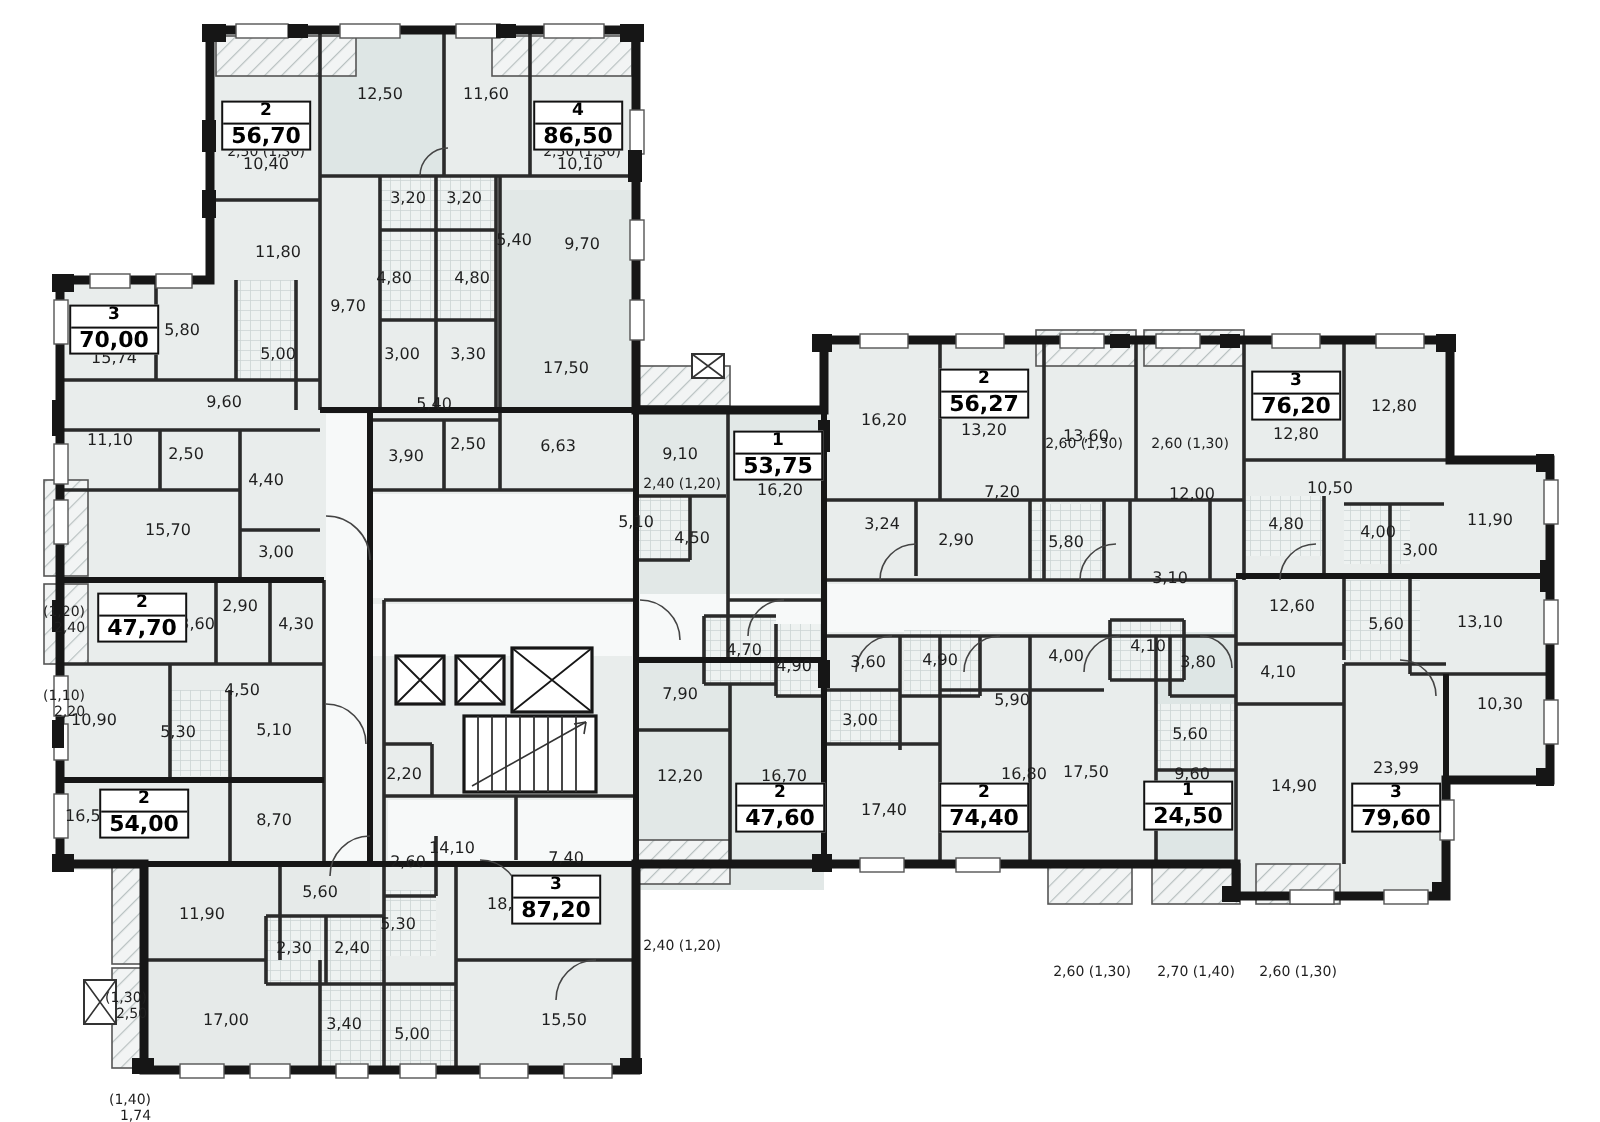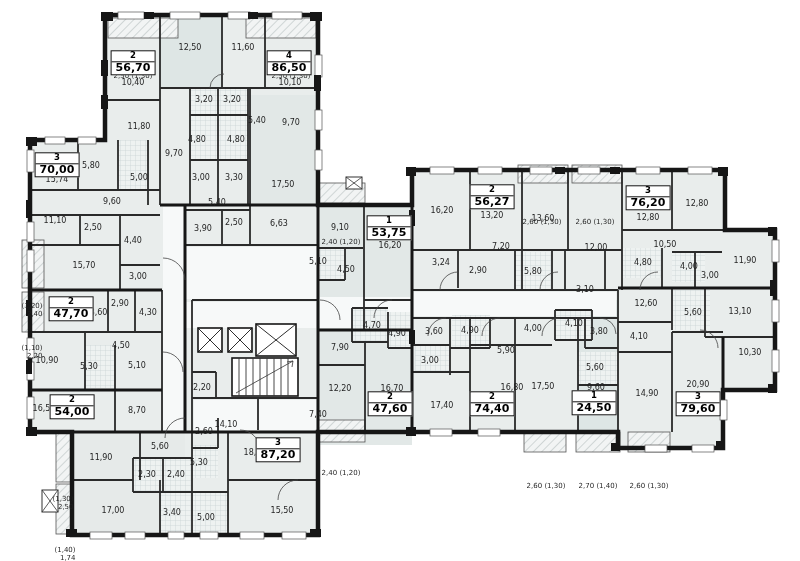--- a/index.html
+++ b/index.html
@@ -278,21 +278,21 @@
       <div class="room-label" style="left: 96px; top: 312px;">13,60</div>
       <div class="room-label" style="left: 148px; top: 312px;">4,30</div>
       <div class="room-label" style="left: 121px; top: 345px;">4,50</div>
       <div class="room-label" style="left: 47px; top: 360px;">10,90</div>
       <div class="room-label" style="left: 89px; top: 366px;">5,30</div>
       <div class="room-label" style="left: 137px; top: 365px;">5,10</div>
       <div class="room-label" style="left: 44px; top: 408px;">16,50</div>
       <div class="room-label" style="left: 137px; top: 410px;">8,70</div>
       <div class="room-label" style="left: 202px; top: 387px;">2,20</div>
       <div class="room-label" style="left: 226px; top: 424px;">14,10</div>
-      <div class="room-label" style="left: 283px; top: 414px; margin-left: 35px;">7,40</div>
+      <div class="room-label" style="left: 283px; top: 429px;">7,40</div>
       <div class="room-label" style="left: 204px; top: 431px;">2,60</div>
       <div class="room-label" style="left: 199px; top: 462px;">5,30</div>
       <div class="room-label" style="left: 160px; top: 446px;">5,60</div>
       <div class="room-label" style="left: 101px; top: 457px;">11,90</div>
       <div class="room-label" style="left: 147px; top: 474px;">2,30</div>
       <div class="room-label" style="left: 176px; top: 474px;">2,40</div>
       <div class="room-label" style="left: 113px; top: 510px;">17,00</div>
       <div class="room-label" style="left: 172px; top: 512px;">3,40</div>
       <div class="room-label" style="left: 206px; top: 517px;">5,00</div>
       <div class="room-label" style="left: 255px; top: 452px;">18,60</div>
@@ -330,21 +330,21 @@
       <div class="room-label" style="left: 506px; top: 350px;">5,90</div>
       <div class="room-label" style="left: 533px; top: 328px;">4,00</div>
       <div class="room-label" style="left: 574px; top: 323px;">4,10</div>
       <div class="room-label" style="left: 599px; top: 331px;">3,80</div>
       <div class="room-label" style="left: 595px; top: 367px;">5,60</div>
       <div class="room-label" style="left: 442px; top: 405px;">17,40</div>
       <div class="room-label" style="left: 512px; top: 387px;">16,80</div>
       <div class="room-label" style="left: 543px; top: 386px;">17,50</div>
       <div class="room-label" style="left: 596px; top: 387px;">9,60</div>
       <div class="room-label" style="left: 647px; top: 393px;">14,90</div>
-      <div class="room-label" style="left: 698px; top: 384px;">20,90</div>
+      <div class="room-label" style="left: 698px; top: 384px;">23,99</div>
       <div class="balcony-label" style="left: 133px; top: 30px;">2,50 (1,30)</div>
       <div class="balcony-label" style="left: 291px; top: 30px;">2,50 (1,30)</div>
       <div class="balcony-label" style="left: 32px; top: 264px;">(1,20)
 2,40</div>
       <div class="balcony-label" style="left: 32px; top: 306px;">(1,10)
 2,20</div>
       <div class="balcony-label" style="left: 63px; top: 457px;">(1,30)
 2,50</div>
       <div class="balcony-label" style="left: 65px; top: 508px;">(1,40)
 1,74</div>

